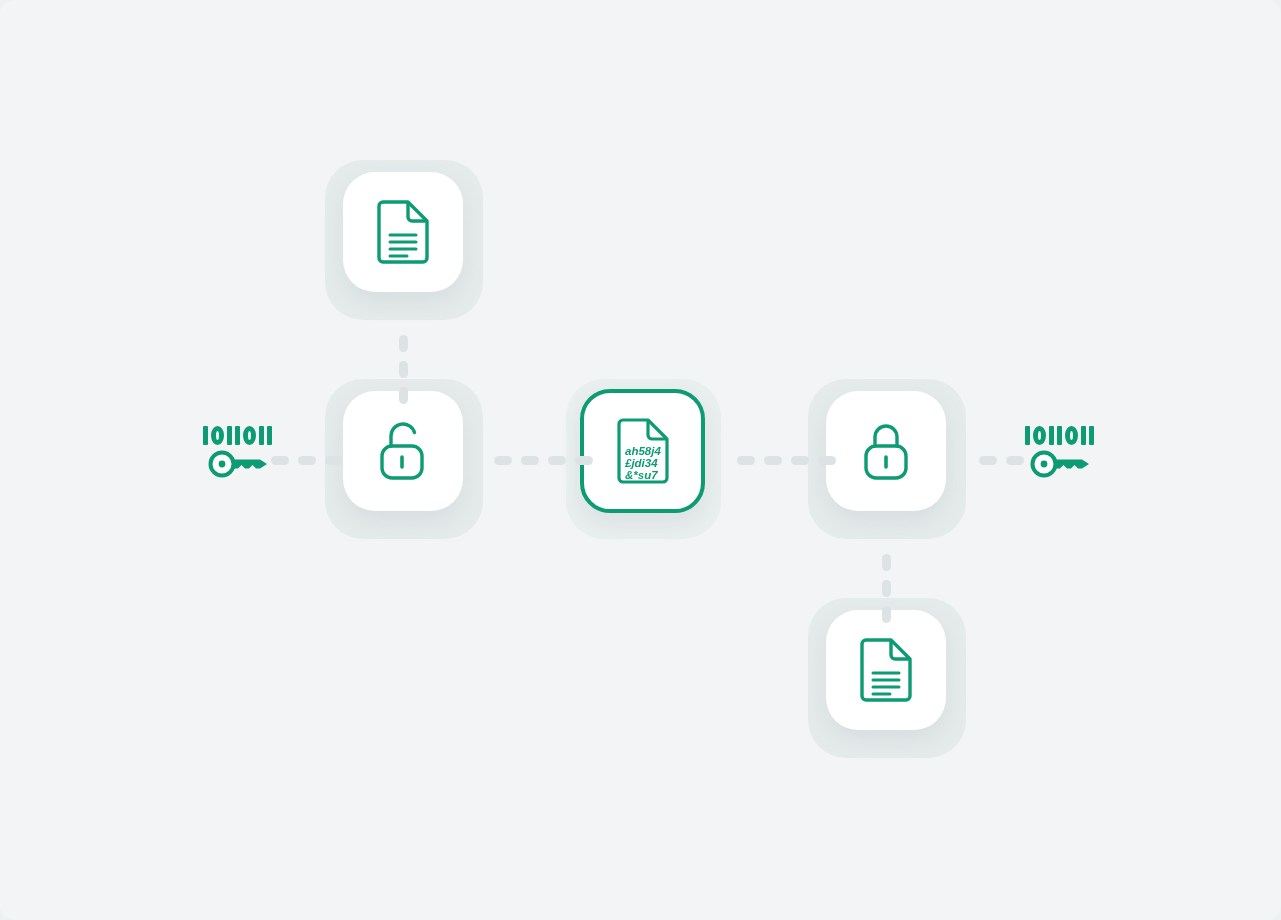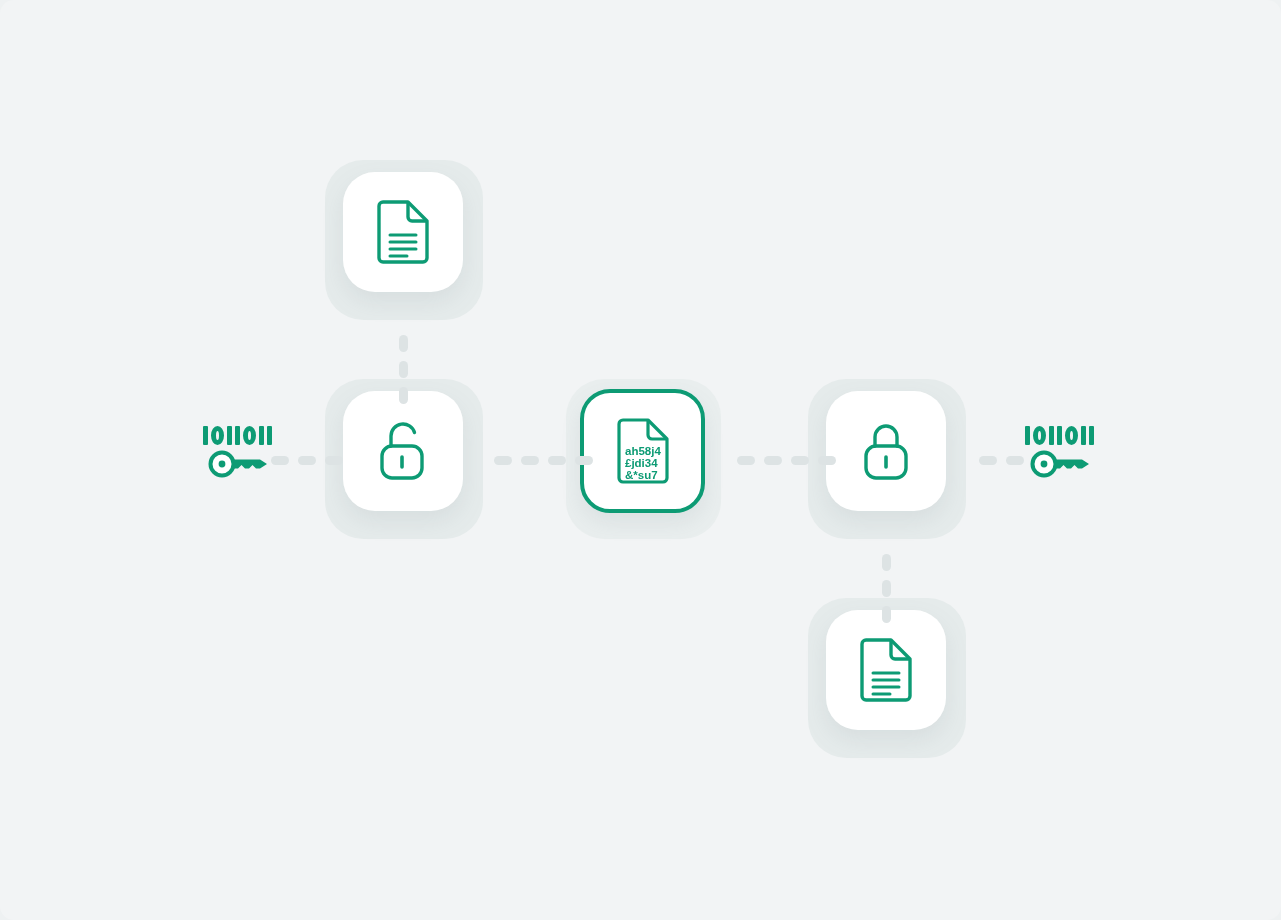--- a/index.html
+++ b/index.html
@@ -14,20 +14,21 @@
     overflow: hidden;
   }
 
   #canvas {
     position: relative;
     width: 1281px;
     height: 920px;
     background: #f2f4f5;
     border-radius: 14px;
     overflow: hidden;
+    font-style: italic;
   }
 
   
   .node {
     position: absolute;
   }
   .node .frame {
     position: absolute;
     left: 0;
     top: 0;

